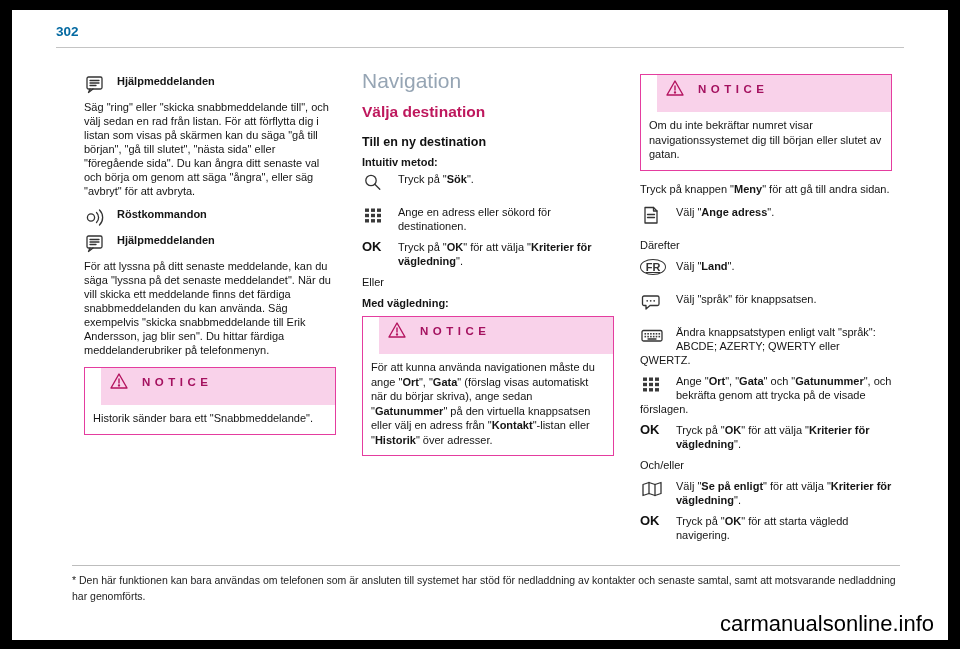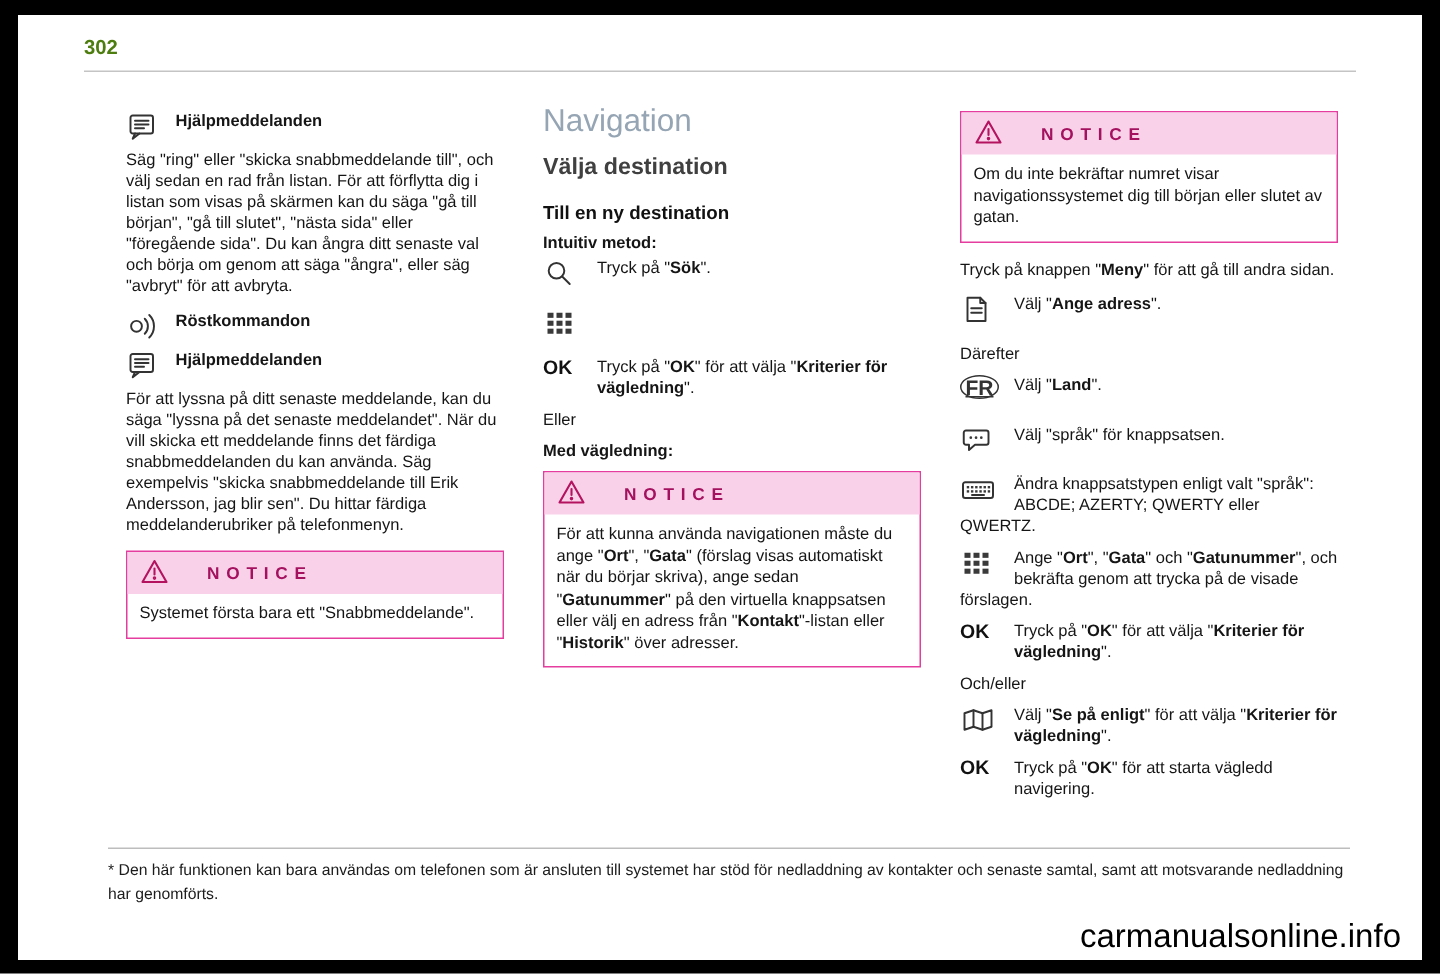--- a/index.html
+++ b/index.html
@@ -8,21 +8,21 @@
     background:#000;
     font-family:"Liberation Sans","DejaVu Sans",sans-serif;
     position:relative;
   }
   .page {
     position:absolute; top:10px; left:12px; right:12px; bottom:9px;
     background:#fff; overflow:hidden;
   }
   .page-num {
     position:absolute; top:14px; left:44px;
-    font-size:13.5px; font-weight:bold; color:#4d7c0f;
+    font-size:13.5px; font-weight:bold; color:#0369a1;
   }
   .header-rule {
     position:absolute; top:37px; left:44px; right:44px;
     height:1px; background:#c4c4c4;
   }
   .columns {
     position:absolute; top:64px; left:72px; right:56px;
     display:flex; gap:26px;
   }
   .col { flex:1 1 0; font-size:11px; line-height:14px; color:#151515; }
@@ -34,35 +34,36 @@
   .step-icon svg { display:block; }
   .head-row { overflow:hidden; margin-bottom:3px; }
   .head-row .step-icon { width:33px; min-height:23px; }
   .head { font-weight:bold; }
   .para { margin-bottom:9px; }
   .plainline { margin:3px 0 7px; }
   .ok-label { font-weight:bold; font-size:13px; color:#111; }
   .fr-pill {
     display:flex; align-items:center; justify-content:center;
     width:26px; height:16px; border:1.3px solid #333; border-radius:50%;
-    font-size:14px; font-weight:bold; color:#333;text-decoration:underline;
+    font-size:11px; font-weight:bold; color:#333;text-decoration:underline;
   }
 
   
   .nav-title { font-size:21px; font-weight:400; color:#96a5b4; margin-bottom:17px; }
-  .h-velja { font-size:15.5px; font-weight:bold; color:#404040; margin-bottom:16px; }
+  .h-velja { font-size:15.5px; font-weight:bold; color:#be185d; margin-bottom:16px; }
   .h-till { font-size:12.5px; font-weight:bold; color:#111; margin-bottom:6px; }
   .h-small { font-weight:bold; margin-bottom:3px; }
 
   
   .notice { border:1px solid #e43d9f; margin-top:10px; background:#fff; }
   .notice.flush { margin-top:0; }
   .notice-header {
-    background:#f9d2ea; display:flex; align-items:center; gap:25px;
-    padding:3px 8px 2px;
+    background:#f9d2ea; display:flex; align-items:center; gap:13px;
+    padding:3px 8px 12px;
+    margin-left:16px;
   }
   .notice-title {
     color:#a4115f; font-weight:bold; letter-spacing:4.5px; font-size:11.5px;
   }
   .notice-body { padding:6px 8px 8px; font-size:11px; line-height:14.5px; }
 
   
   .footnote-rule { position:absolute; left:60px; right:48px; bottom:74px; height:1px; background:#bdbdbd; }
   .footnote { position:absolute; left:60px; right:36px; bottom:36px; font-size:10.5px; line-height:15.5px; color:#1c1c1c; }
   .watermark { position:absolute; right:14px; bottom:3px; font-size:22px; color:#000000; }
@@ -137,21 +138,21 @@
             <svg width="20" height="19" viewBox="0 0 20 19">
                 <g class="warnline">
               <path d="M10 3 L18 17 H2 Z"></path>
               <line x1="10" y1="8" x2="10" y2="12"></line>
               <circle cx="10" cy="14.4" r="0.5" fill="#b4135f"></circle>
             </g>
               </svg>
           </span>
           <span class="notice-title">NOTICE</span>
         </div>
-        <div class="notice-body">Systemet första bara ett "Snabbmeddelande".</div>
+        <div class="notice-body">Historik sänder bara ett "Snabbmeddelande".</div>
       </div>
     </div>
 
     <div class="col">
 
       <h1 class="nav-title">Navigation</h1>
       <h2 class="h-velja">Välja destination</h2>
       <h3 class="h-till">Till en ny destination</h3>
       <p class="h-small">Intuitiv metod:</p>
 
@@ -177,20 +178,21 @@
                 <rect x="15" y="3.5" width="4" height="3.4"></rect>
             <rect x="3" y="8.8" width="4" height="3.4"></rect>
                 <rect x="9" y="8.8" width="4" height="3.4"></rect>
                 <rect x="15" y="8.8" width="4" height="3.4"></rect>
             <rect x="3" y="14.1" width="4" height="3.4"></rect>
                 <rect x="9" y="14.1" width="4" height="3.4"></rect>
                 <rect x="15" y="14.1" width="4" height="3.4"></rect>
           </g>
             </svg>
         </span>
+        <span class="step-text">Ange en adress eller sökord för destinationen.</span>
       </div>
 
       <div class="step">
         <span class="step-icon">
           <span class="ok-label">OK</span>
         </span>
         <span class="step-text"><span>Tryck på "</span><b>OK</b><span>" för att välja "</span><b>Kriterier för vägledning</b><span>".</span></span>
       </div>
 
       <p class="plainline">Eller</p>

